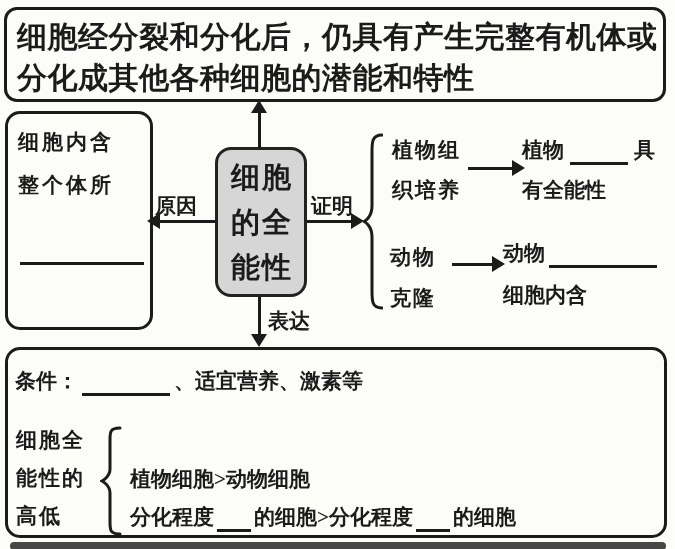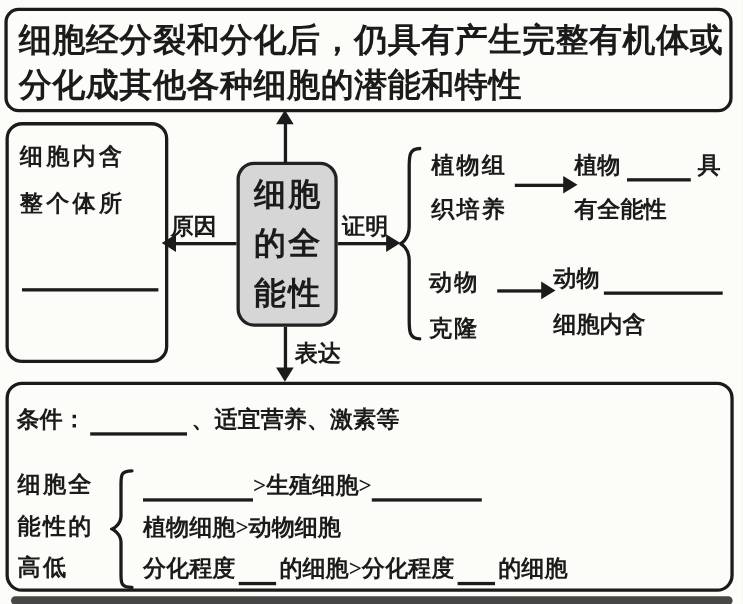--- a/index.html
+++ b/index.html
@@ -106,23 +106,20 @@
   <div class="txt f28" style="left:16px;top:421px;line-height:38px;letter-spacing:2px;">
     <div>细胞全</div>
     <div>能性的</div>
     <div>高低</div>
   </div>
 
   <svg class="brace" style="left:100px;top:426px;" width="22" height="110" viewBox="0 0 22 110">
     <path d="M20 2 C10 2 10 6 10 14 L10 43 C10 51 2 55 2 55 C2 55 10 59 10 67 L10 96 C10 104 10 108 20 108" fill="none" stroke="#1b1b1b" stroke-width="3" stroke-linecap="round"></path>
   </svg>
 
-  <div class="txt f28" style="left:130px;top:421px;">
-    <span class="bl" style="width:100px;"></span><span>&gt;生殖细胞&gt;</span><span class="bl" style="width:100px;"></span>
-  </div>
   <div class="txt f28" style="left:130px;top:459px;">植物细胞&gt;动物细胞</div>
   <div class="txt f28" style="left:130px;top:497px;">
     <span>分化程度</span><span class="bl" style="width:34px;margin:0 3px;"></span><span>的细胞&gt;分化程度</span><span class="bl" style="width:34px;margin:0 3px;"></span><span>的细胞</span>
   </div>
 
   <div id="bottom-strip"></div>
 
 </div>
 
 </body></html>

